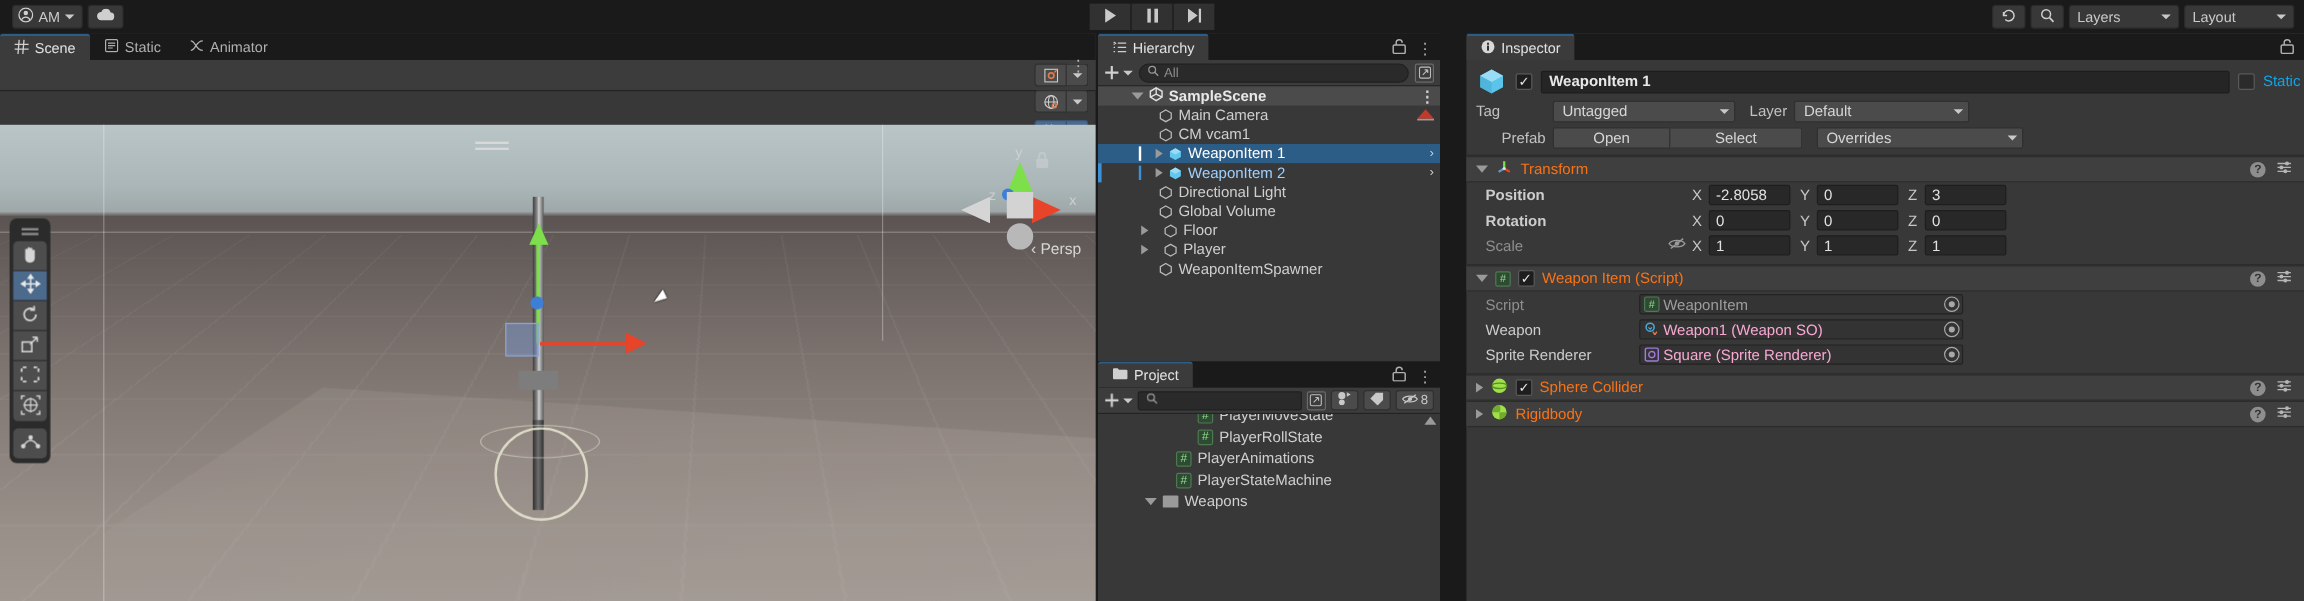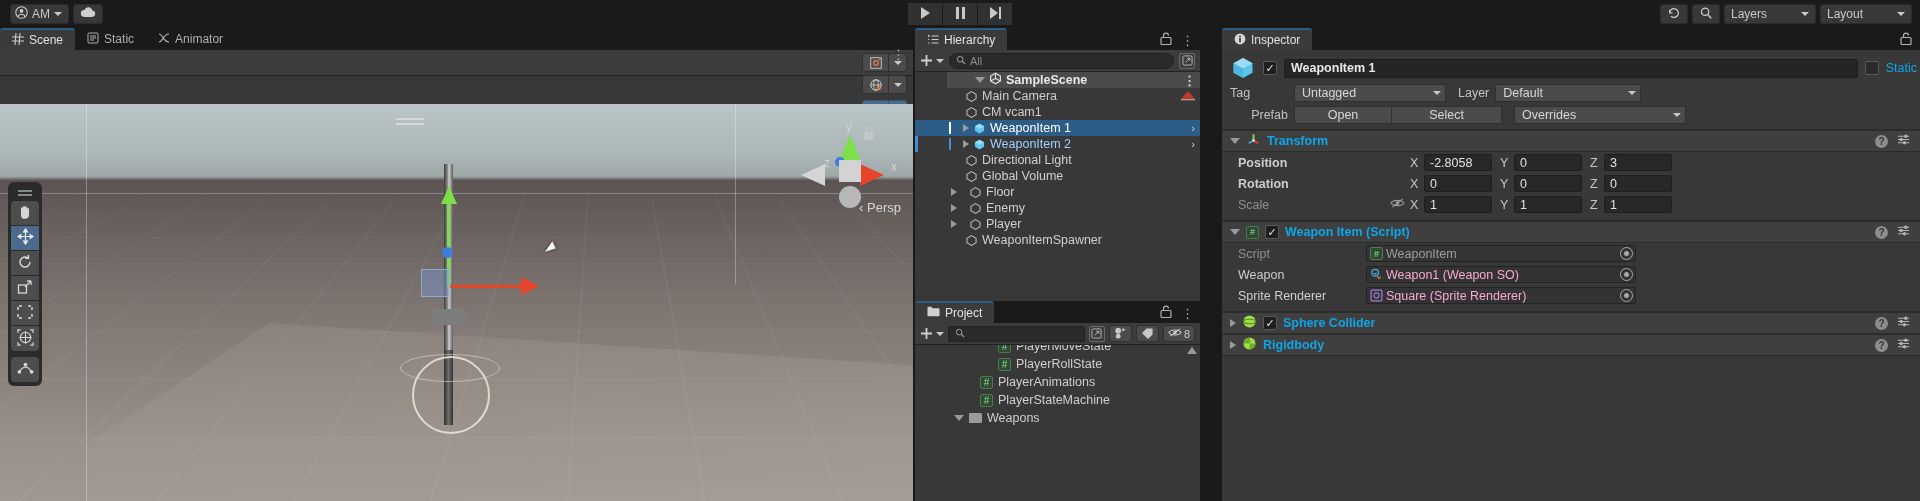--- a/index.html
+++ b/index.html
@@ -166,21 +166,21 @@
     flex:1; height:16px; background:#2a2a2a; border:1px solid #212121; border-radius:8px;
     display:flex; align-items:center; gap:4px; padding:0 6px; color:#8d8d8d; font-size:11px;
   }
   .icon-sq{ width:16px; height:16px; border:1px solid #6a6a6a; border-radius:2px; display:flex;
             align-items:center; justify-content:center; cursor:pointer; color:#bdbdbd; font-size:10px; }
   .tree{ font-size:12.5px; }
   .row{
     height:16px; display:flex; align-items:center; gap:4px; padding-right:4px;
     color:#cfcfcf; cursor:pointer; white-space:nowrap; position:relative;
   }
-  .row.scene-row{ background:#4b4b4b; color:#e8e8e8; font-weight:bold;margin-left:32px; }
+  .row.scene-row{ background:#4b4b4b; color:#e8e8e8; font-weight:bold; }
   .row.selected{ background:#2c5d87; color:#ffffff; }
   .row.child-sel{ color:#9fd0ff; }
   .tri{ width:0;height:0; border-top:4px solid transparent; border-bottom:4px solid transparent;
         border-left:6px solid #9a9a9a; flex:none; }
   .tri.down{ border-left:5px solid transparent; border-right:5px solid transparent;
              border-top:6px solid #9a9a9a; border-bottom:none; }
   .cube-ic{ width:13px; height:13px; flex:none; }
   .chev{ position:absolute; right:5px; color:#cfcfcf; font-size:11px; }
   .selbar{ position:absolute; left:0; top:0; width:3px; height:16px; background:#2c5d87; }
   .selbar.cyan{ background:#3d8fd6; }
@@ -223,21 +223,21 @@
     height:18px; background:#4b4b4b; border:1px solid #303030;
     display:flex; align-items:center; justify-content:center; color:#d6d6d6;
     font-size:12.5px; cursor:pointer;
   }
   .insp-sep{ height:1px; background:#2c2c2c; margin-top:5px; }
 
   .comp-head{
     height:22px; background:#3f3f3f; display:flex; align-items:center; gap:6px;
     padding:0 8px; border-top:1px solid #2c2c2c; border-bottom:1px solid #2c2c2c; cursor:pointer;
   }
-  .comp-title{ font-weight:bold; color:#0ea5e9; font-size:12.5px; }
+  .comp-title{ font-weight:normal; color:#f97316; font-size:12.5px; }
   .comp-actions{ margin-left:auto; display:flex; align-items:center; gap:9px; color:#b5b5b5; }
   .help-ic{ width:13px;height:13px;border-radius:50%;background:#8e8e8e;color:#333;font-size:10px;
             display:flex;align-items:center;justify-content:center;font-weight:bold; cursor:pointer;}
   .prop-row{ height:21px; display:flex; align-items:center; padding:0 8px 0 16px; gap:0; }
   .prop-lbl{ width:128px; color:#cdcdcd; font-size:12.5px; font-weight:bold; }
   .prop-lbl.dim{ color:#8f8f8f; font-weight:normal; }
   .axis{ color:#c7c7c7; font-size:12.5px; width:14px; text-align:left; }
   .numfield{
     height:17px; background:#282828; border:1px solid #1e1e1e; border-radius:2px;
     display:flex; align-items:center; padding:0 5px; color:#e2e2e2; font-size:12.5px;
@@ -769,31 +769,20 @@
         <span class="tri"></span>
         <span style="width:4px"></span>
         <span class="cube-ic">
           <svg width="13" height="13" viewBox="0 0 16 16">
               <path d="M8 2 L13.6 5.2 v5.6 L8 14 L2.4 10.8 V5.2z" fill="none" stroke="#b9b9b9" stroke-width="1.3"></path>
             </svg>
         </span>
         <span>Floor</span>
       </div>
 
-      <div class="row">
-        <span style="width:32px"></span>
-        <span class="tri"></span>
-        <span style="width:4px"></span>
-        <span class="cube-ic">
-          <svg width="13" height="13" viewBox="0 0 16 16">
-              <path d="M8 2 L13.6 5.2 v5.6 L8 14 L2.4 10.8 V5.2z" fill="none" stroke="#b9b9b9" stroke-width="1.3"></path>
-            </svg>
-        </span>
-        <span>Enemy</span>
-      </div>
 
       <div class="row">
         <span style="width:32px"></span>
         <span class="tri"></span>
         <span style="width:4px"></span>
         <span class="cube-ic">
           <svg width="13" height="13" viewBox="0 0 16 16">
               <path d="M8 2 L13.6 5.2 v5.6 L8 14 L2.4 10.8 V5.2z" fill="none" stroke="#b9b9b9" stroke-width="1.3"></path>
             </svg>
         </span>

